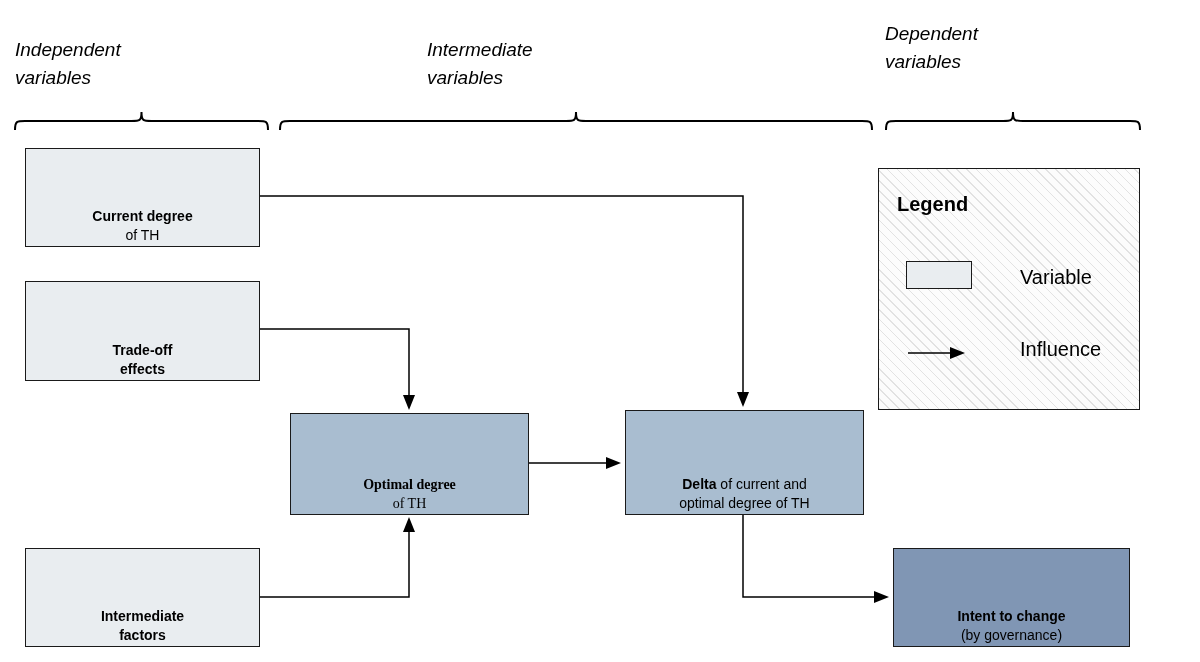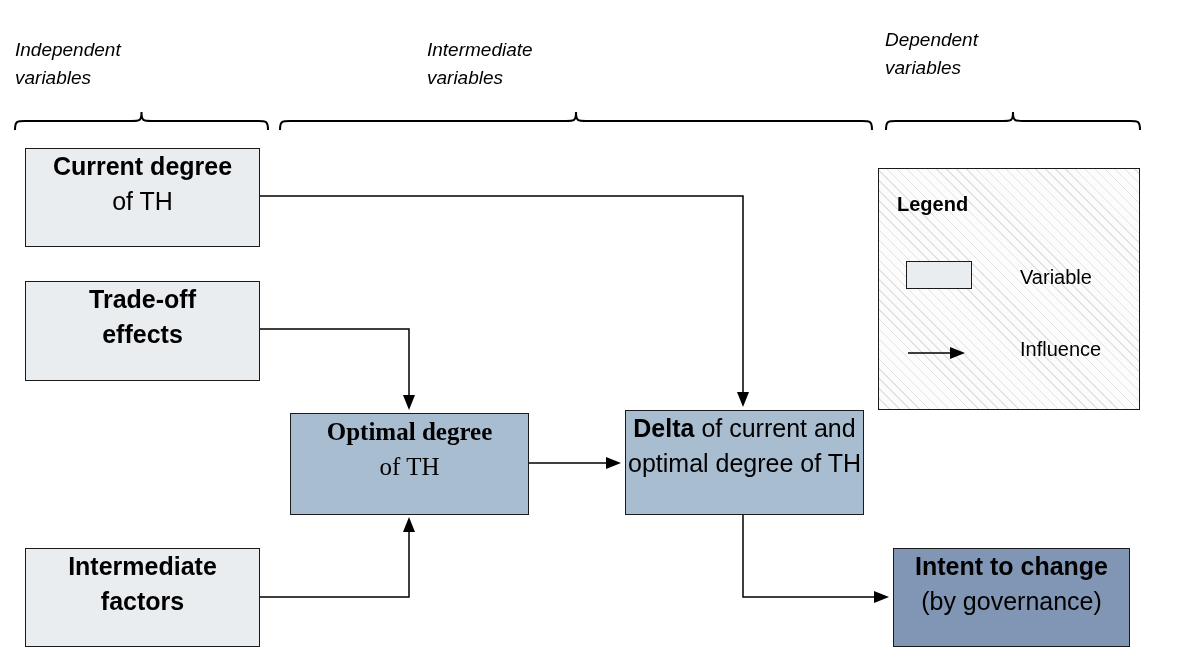--- a/index.html
+++ b/index.html
@@ -17,23 +17,23 @@
     text-align:left;
     font-style:italic;
     font-size:19px;
     line-height:1.45;
     white-space:pre-line;
   }
   .box{
     position:absolute;
     border:1.5px solid #1a1a1a;
     display:flex;flex-direction:column;
-    align-items:center;justify-content:flex-start;
+    align-items:center;justify-content:flex-end;
     text-align:center;
-    font-size:25px;line-height:1.4;
+    font-size:14px;line-height:1.4;
   }
   .box .b{font-weight:bold;}
   .light{background:#e9edf0;}
   .mid{background:#a9bdd0;}
   .dark{background:#8096b4;}
   .legend{
     position:absolute;
     left:878px;top:168px;width:262px;height:242px;
     border:1.5px solid #1a1a1a;
     background:
@@ -79,21 +79,21 @@
     <polyline points="258,329 409,329 409,407" fill="none" stroke="#000" stroke-width="1.5" marker-end="url(#ah)"></polyline>
     <polyline points="258,597 409,597 409,520" fill="none" stroke="#000" stroke-width="1.5" marker-end="url(#ah)"></polyline>
     <polyline points="527,463 618,463" fill="none" stroke="#000" stroke-width="1.5" marker-end="url(#ah)"></polyline>
     <polyline points="743,513 743,597 886,597" fill="none" stroke="#000" stroke-width="1.5" marker-end="url(#ah)"></polyline>
   </svg>
 
   <div class="hdr" style="left:15px;top:36px;width:255px;">Independent
 variables</div>
   <div class="hdr" style="left:427px;top:36px;width:300px;">Intermediate
 variables</div>
-  <div class="hdr" style="left:885px;top:26px;width:255px;">Dependent
+  <div class="hdr" style="left:885px;top:20px;width:255px;">Dependent
 variables</div>
 
   <div class="box light" style="left:25px;top:148px;width:233px;height:97px;">
     <div class="b">Current degree</div>
     <div>of TH</div>
   </div>
 
   <div class="box light" style="left:25px;top:281px;width:233px;height:98px;">
     <div class="b">Trade-off</div>
     <div class="b">effects</div>

